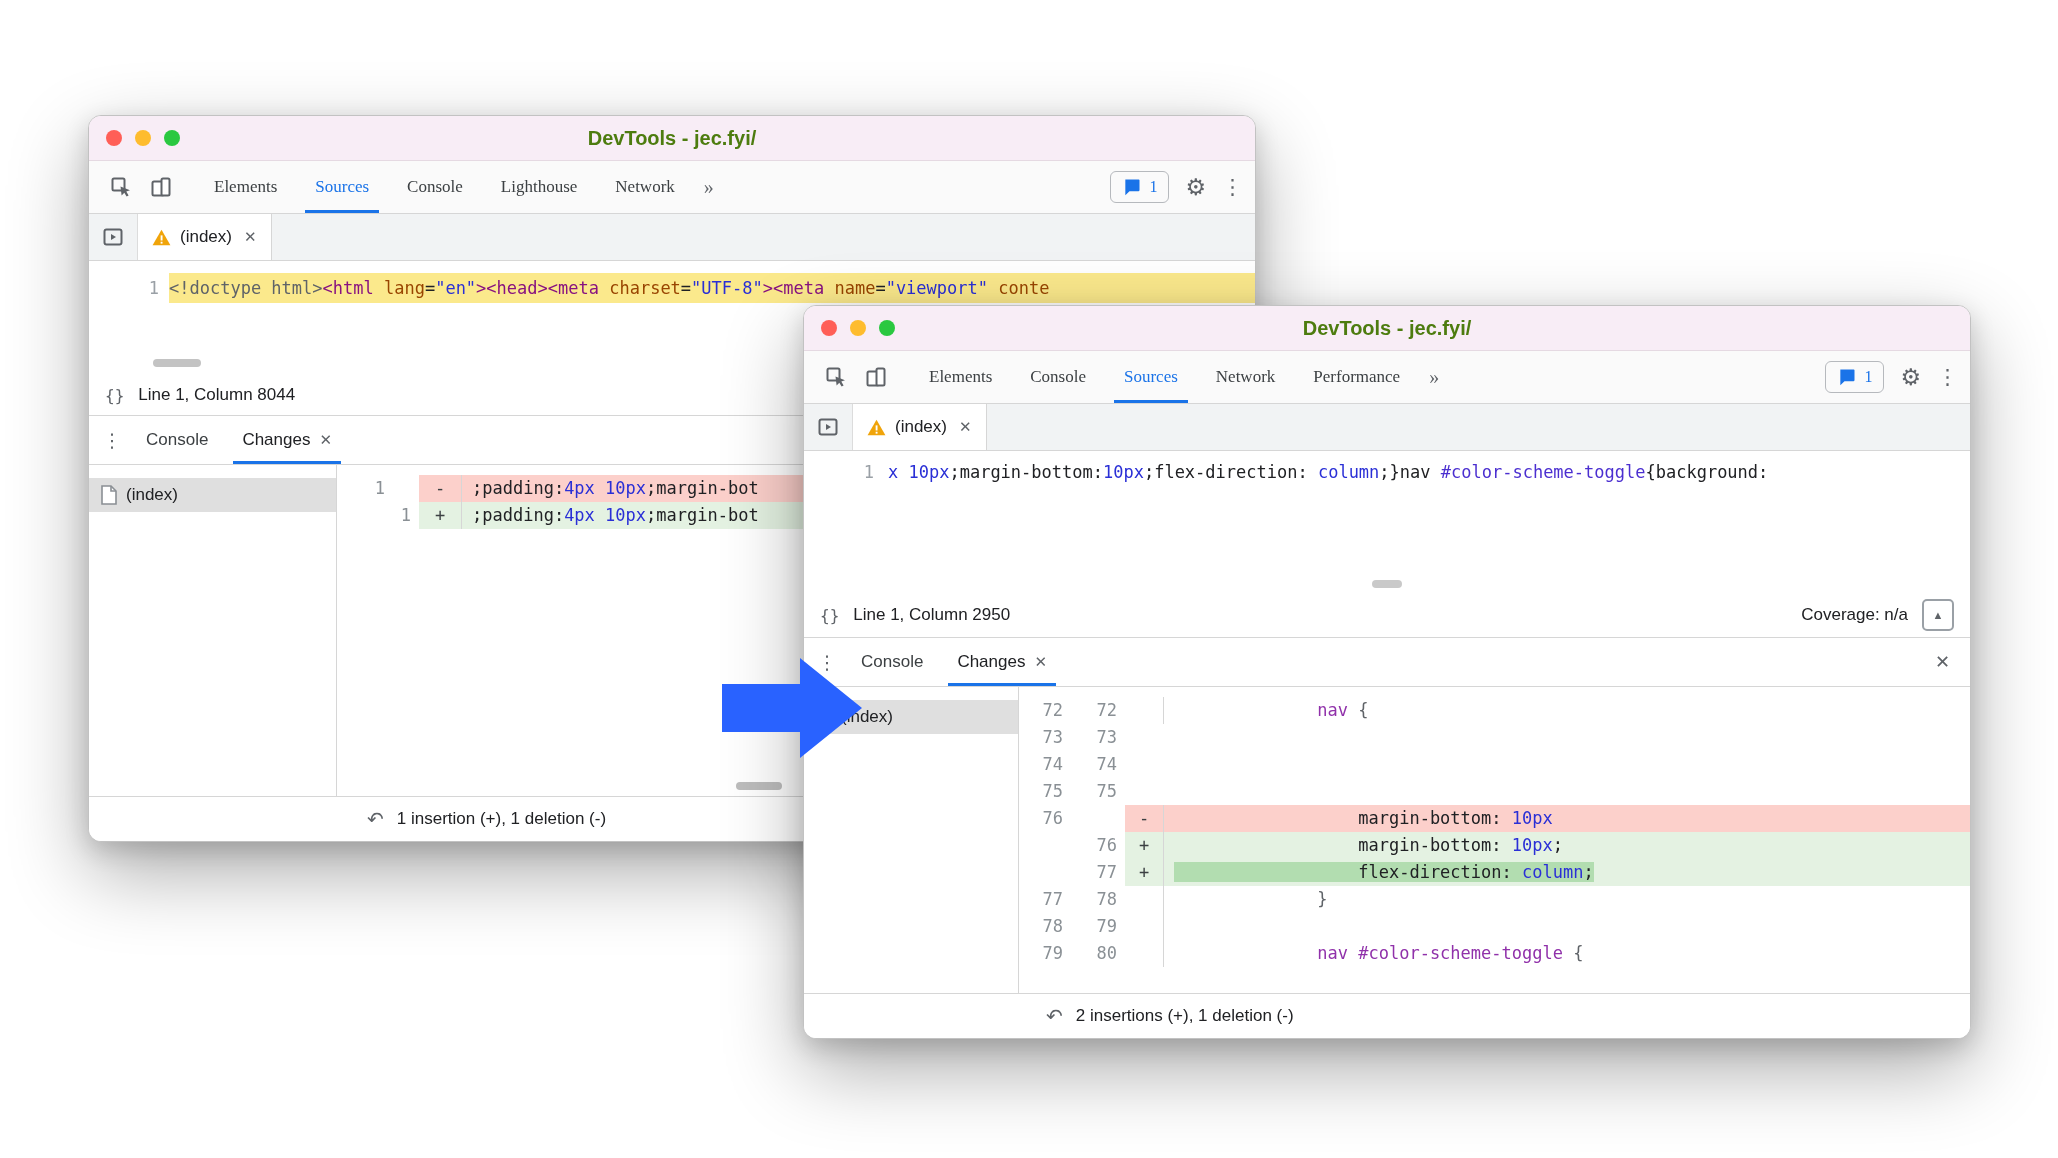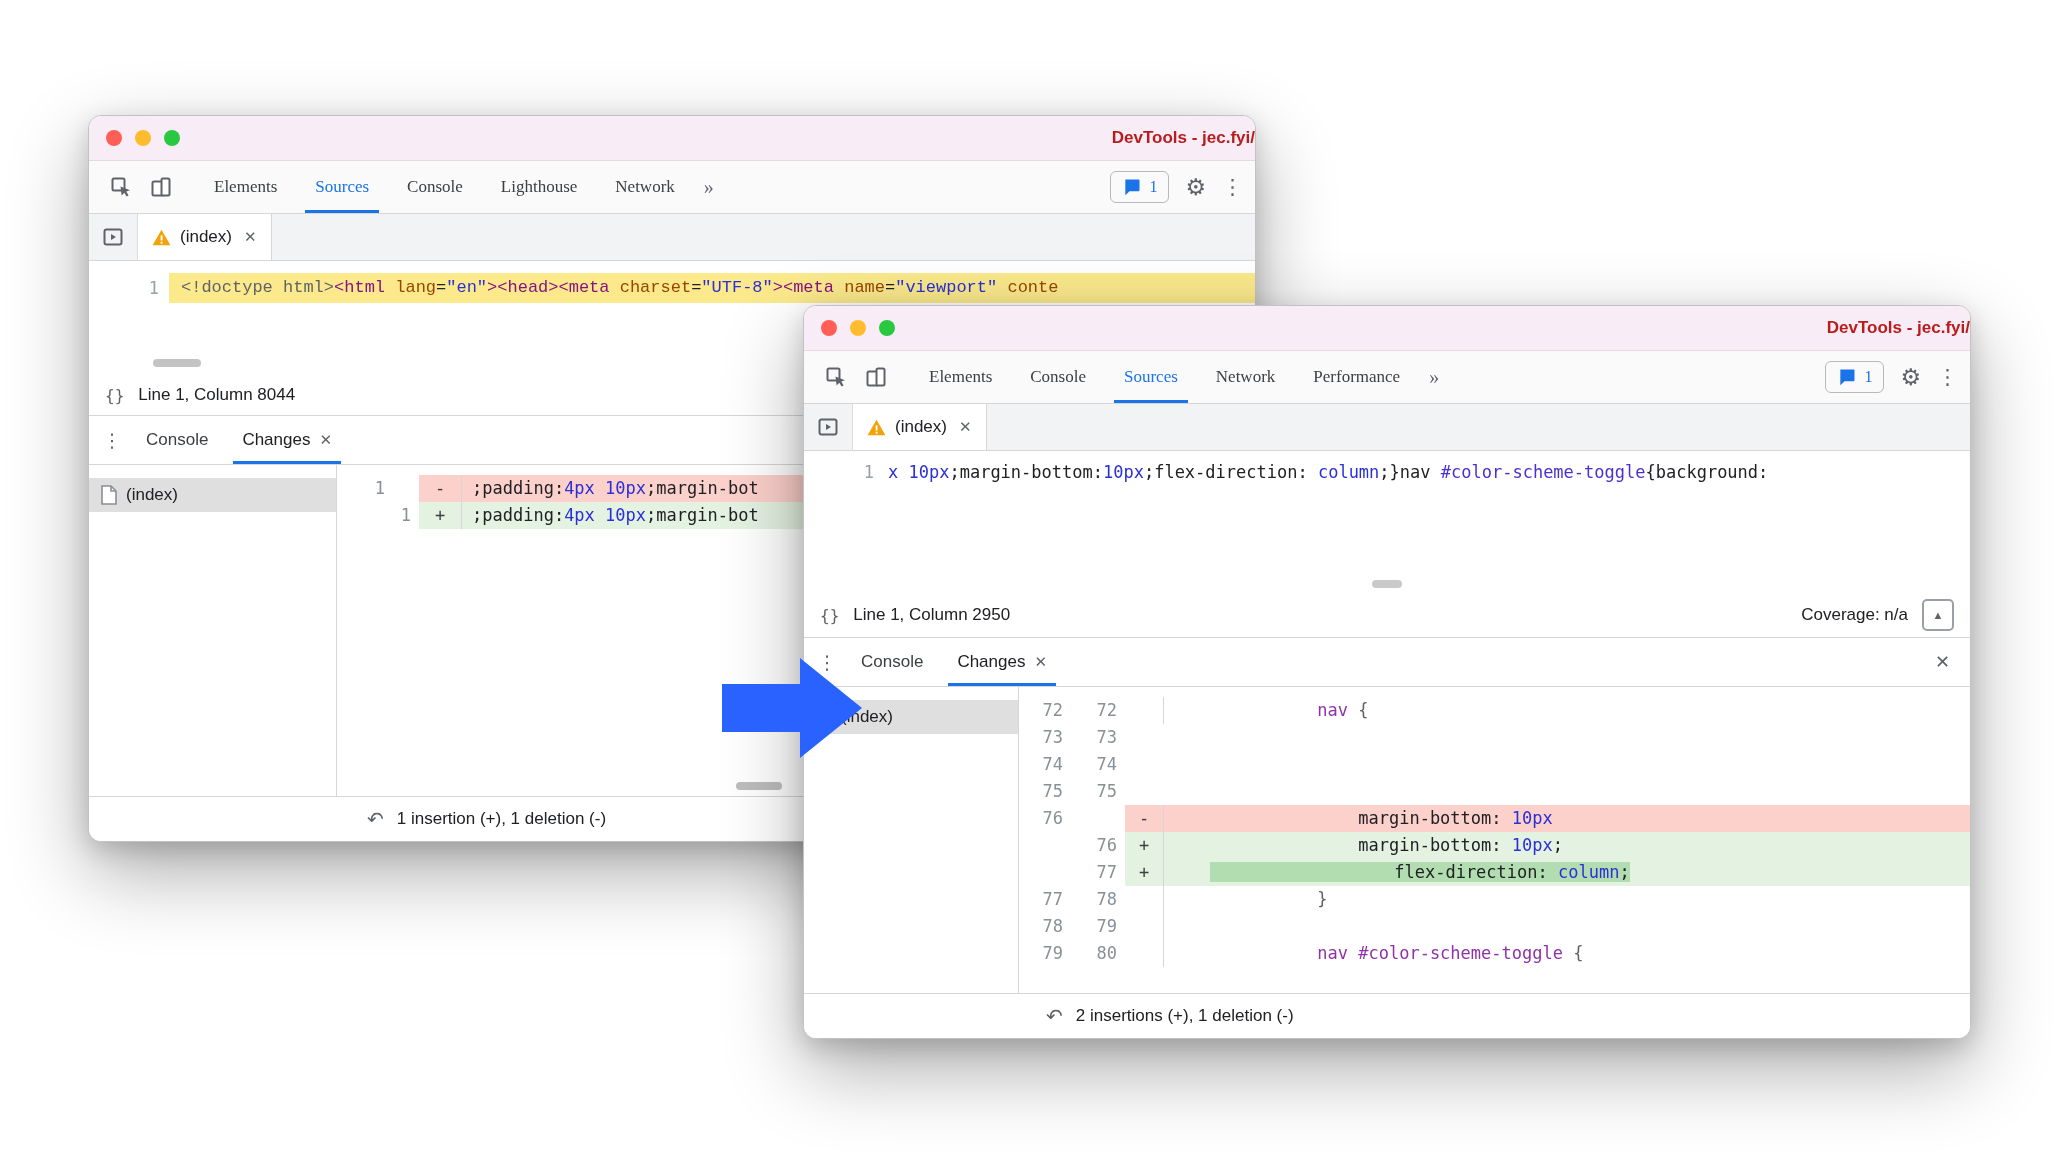--- a/index.html
+++ b/index.html
@@ -11,21 +11,21 @@
           box-shadow:0 30px 80px rgba(0,0,0,.33),0 8px 24px rgba(0,0,0,.16);
           overflow:hidden;display:flex;flex-direction:column;}
   .w-back{left:88px;top:115px;width:1166px;height:725px;z-index:1;}
   .w-front{left:803px;top:305px;width:1166px;height:732px;z-index:2;}
 
   .titlebar{flex:0 0 44px;background:#f8edf6;border-bottom:1px solid #e5d9e2;
             display:flex;align-items:center;position:relative;}
   .traffic{display:flex;gap:13px;padding-left:17px;z-index:1;}
   .light{width:16px;height:16px;border-radius:50%;}
   .light.red{background:#ff5f57}.light.yellow{background:#febc2e}.light.green{background:#2ac840}
-  .title{position:absolute;left:0;right:0;text-align:right;font-size:17px;font-weight:700;color:#b91c1c;}
+  .title{position:absolute;left:0;right:0;text-align:center;font-size:20px;font-weight:700;color:#4d7c0f;}
 
   .toolbar{flex:0 0 52px;background:#fafafa;border-bottom:1px solid #d6d6d6;
            display:flex;align-items:stretch;padding:0 12px;font-family:Liberation Serif, serif;}
   .tb-icon{width:40px;display:flex;align-items:center;justify-content:center;}
   .tb-tabs{display:flex;margin-left:14px;}
   .tb-tab{display:flex;align-items:center;padding:0 19px;font-size:17px;color:#3c4043;position:relative;white-space:nowrap;}
   .tb-tab.selected{color:#1a73e8;text-align:right;}
   .tb-tab.selected::after{content:"";position:absolute;left:9px;right:9px;bottom:0;height:3px;background:#1a73e8;}
   .tb-more{display:flex;align-items:center;padding:0 10px;color:#5f6368;font-size:20px;}
   .tb-right{margin-left:auto;display:flex;align-items:center;gap:16px;}
@@ -41,21 +41,21 @@
   .file-tab .close{color:#5f6368;font-size:15px;margin-left:3px;}
 
   .source{position:relative;background:#fff;overflow:hidden;}
   .w-back .source{flex:0 0 114px;}
   .w-front .source{flex:0 0 142px;}
   .code-line{display:flex;font-family:"DejaVu Sans Mono",monospace;font-size:17px;line-height:30px;}
   .w-back .code-line{padding-top:12px;}
   .w-front .code-line{padding-top:6px;}
   .gutter{flex:0 0 70px;text-align:right;padding-right:10px;color:#9aa0a6;}
   .code-text{flex:1;white-space:pre;overflow:hidden;}
-  .w-back .code-text{background:#fbe98c;padding-left:12px;font-family:Liberation Mono, monospace;}
+  .w-back .code-text{background:#fbe98c;}
   .w-front .code-text{padding-left:4px;}
   .hscroll{position:absolute;left:64px;bottom:8px;width:48px;height:8px;background:#c3c3c3;border-radius:4px;}
   .splitter-dot{position:absolute;left:50%;bottom:5px;width:30px;height:8px;background:#c9c9c9;border-radius:4px;transform:translateX(-50%);}
 
   .statusbar{border-bottom:1px solid #d6d6d6;display:flex;align-items:center;padding:0 16px;gap:14px;
              font-size:17px;color:#202124;background:#fff;}
   .w-back .statusbar{flex:0 0 40px;}
   .w-front .statusbar{flex:0 0 44px;}
   .braces{color:#5f6368;font-family:"DejaVu Sans Mono",monospace;font-size:16px;}
   .status-right{margin-left:auto;display:flex;align-items:center;gap:14px;}
@@ -86,21 +86,21 @@
   .w-back .dn.old{width:48px;}
   .w-back .dn.new{width:18px;}
   .dband{flex:1;display:flex;min-width:0;}
   .dmark{text-align:center;color:#3c4043;flex:0 0 auto;}
   .w-front .dmark{width:38px;}
   .w-back .dmark{width:42px;}
   .dcode{flex:1;border-left:1px solid #d6d6d6;padding-left:10px;white-space:pre;overflow:hidden;}
   .kind-del .dband{background:#fcd0cb;}
   .kind-ins .dband{background:#e4f2e2;}
   .kind-ins2 .dband{background:#e4f2e2;}
-  .kind-ins2 .dcode-in{background:#b2ddb0;margin-left:36px;}
+  .kind-ins2 .dcode-in{background:#b2ddb0;}
   .back-drawer-scroll{position:absolute;left:647px;bottom:6px;width:46px;height:8px;background:#bdbdbd;border-radius:4px;}
 
   .summary{flex:0 0 44px;border-top:1px solid #d6d6d6;display:flex;align-items:center;gap:13px;
            font-size:17px;color:#202124;background:#fff;}
   .w-back .summary{padding-left:278px;}
   .w-front .summary{padding-left:242px;}
   .undo{color:#5f6368;font-size:20px;}
 
   
   .tok-plain{color:#202124;}

